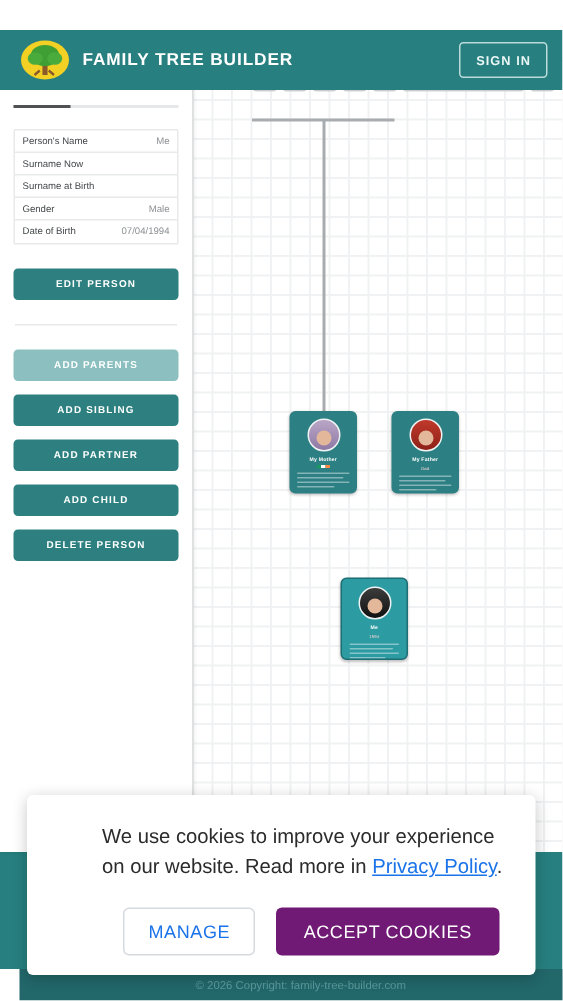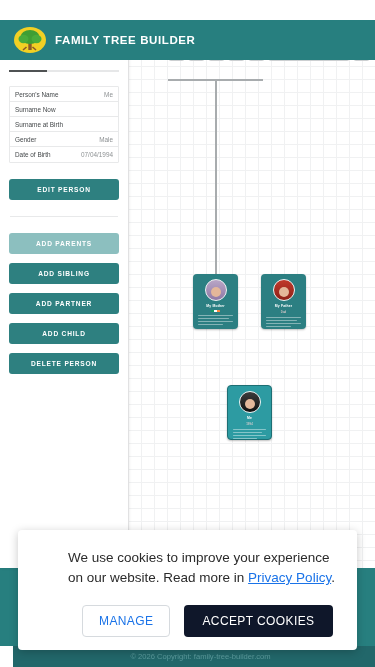--- a/index.html
+++ b/index.html
@@ -154,21 +154,21 @@
   .cookie-text { font-size: 13.5px; line-height: 1.5; color: #2b2b2b; margin-left: 28px; }
   .cookie-link { color: #1a73e8; text-decoration: underline; cursor: pointer; }
   .cookie-actions { display: flex; align-items: center; gap: 14px; margin-top: 16px; padding-left: 42px; }
   .btn-manage {
     background: #ffffff; color: #1a73e8;
     border: 1px solid #d6dade; border-radius: 4px;
     font-size: 12px; letter-spacing: 0.4px; padding: 8px 16px; cursor: pointer;
     font-family: "Liberation Sans", sans-serif;
   }
   .btn-accept {
-    background: #0f172a; color: #ffffff; border: none; border-radius: 4px;
+    background: #701a75; color: #ffffff; border: none; border-radius: 4px;
     font-size: 12px; letter-spacing: 0.4px; padding: 9px 18px; cursor: pointer;
     font-family: "Liberation Sans", sans-serif;
   }
 </style>
 </head>
 <body>
 
 <div id="app">
 
   <div class="header">
@@ -176,20 +176,21 @@
       <svg width="34" height="28" viewBox="0 0 34 28">
         <ellipse cx="17" cy="14" rx="16" ry="13" fill="#f2d024"></ellipse>
         <rect x="15.3" y="14" width="3.4" height="10" fill="#8a5a2b"></rect>
         <path d="M13.5 21 L10 24 M19.5 21 L23 24" stroke="#8a5a2b" stroke-width="1.6" fill="none"></path>
         <ellipse cx="17" cy="11" rx="9.5" ry="7" fill="#3f9e34"></ellipse>
         <ellipse cx="10.5" cy="13" rx="5" ry="4.2" fill="#48ab3c"></ellipse>
         <ellipse cx="23.5" cy="13" rx="5" ry="4.2" fill="#48ab3c"></ellipse>
       </svg>
     </span>
     <span class="brand-title">FAMILY TREE BUILDER</span>
+    <button class="signin-btn">SIGN IN</button>
   </div>
 
   <div class="content">
 
     <div class="sidebar">
       <div class="tabs">
         <span class="tab active">PERSONAL</span>
         <span class="tab">BIOGRAPHY</span>
         <span class="tab">IMAGE</span>
       </div>

